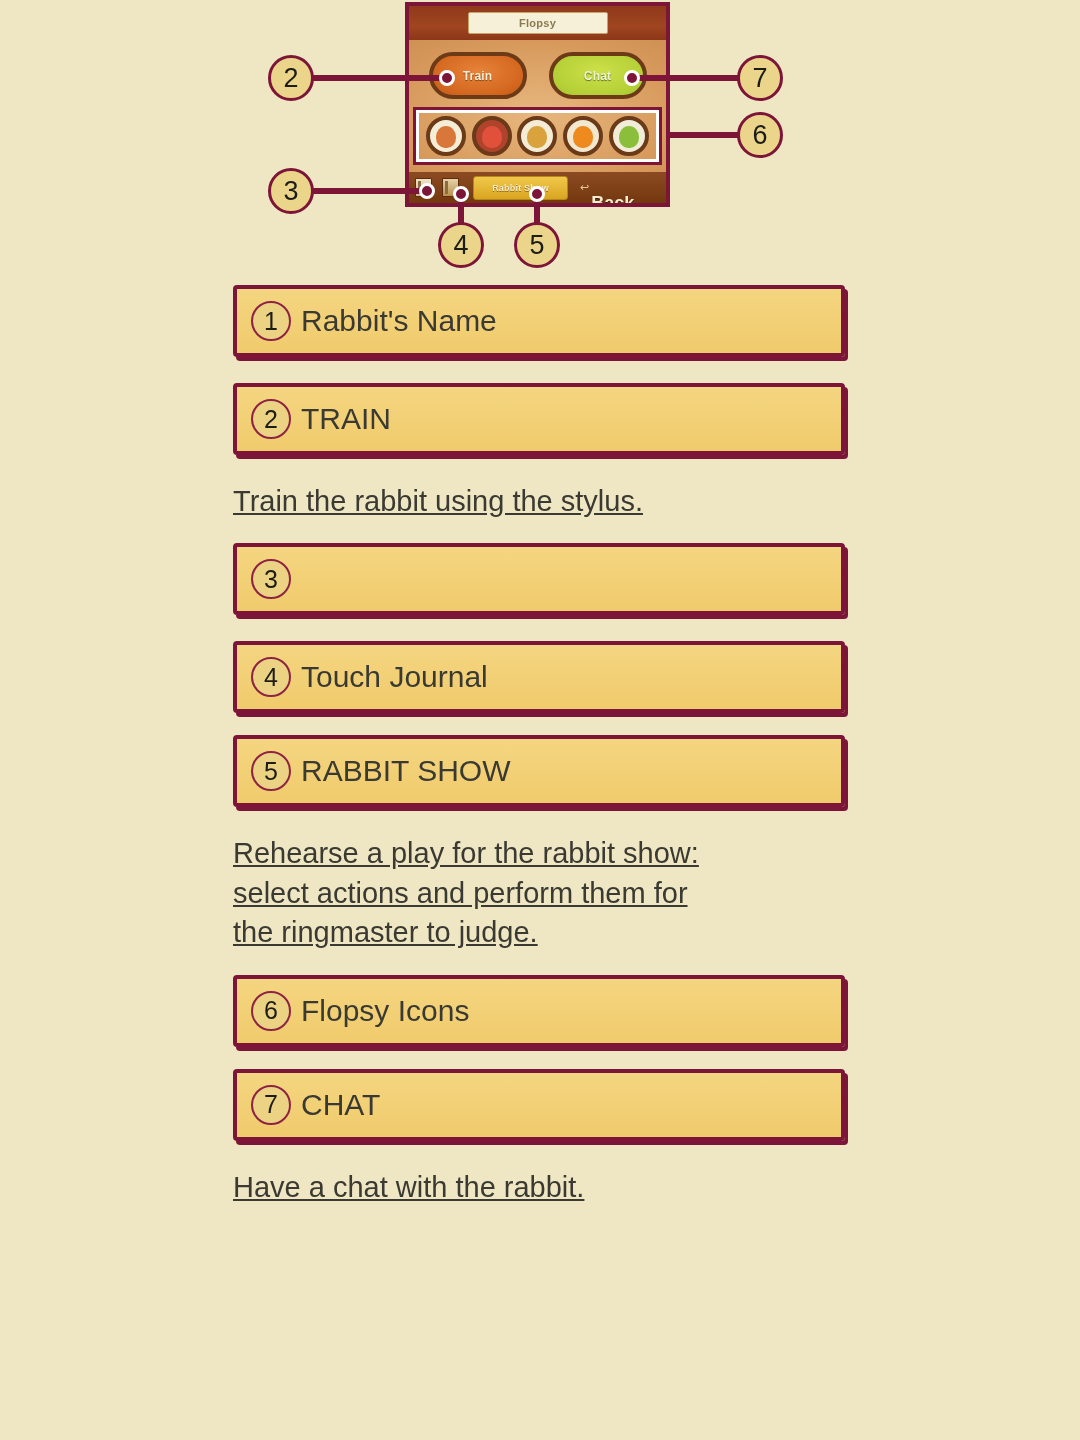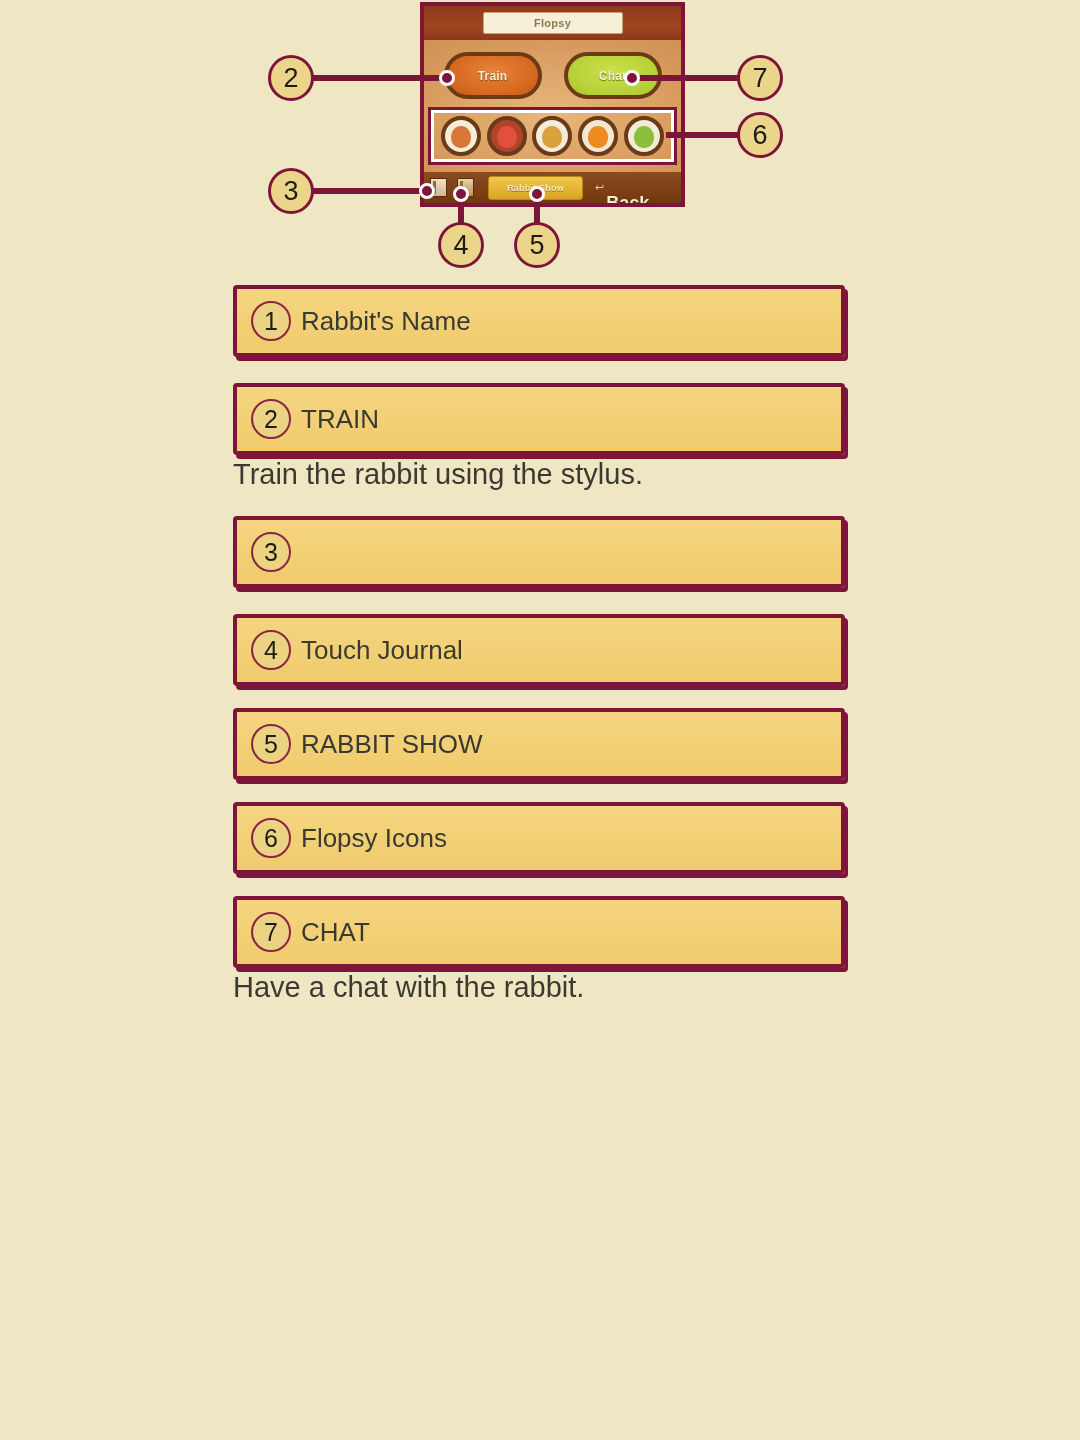--- a/index.html
+++ b/index.html
@@ -20,21 +20,21 @@
   .diagram {
     position: absolute;
     left: 0; top: 0;
     width: 1080px;
     height: 280px;
   }
 
   
   .shot {
     position: absolute;
-    left: 420px;
+    left: 405px;
     top: 2px;
     width: 265px;
     height: 205px;
     border: 4px solid #7d1538;
     box-sizing: border-box;
     background: #737373;
     overflow: hidden;
   }
   .shot-inner {
     position: absolute;
@@ -275,30 +275,31 @@
     box-sizing: border-box;
     background: #ecd283;
     display: flex;
     align-items: center;
     justify-content: center;
     font-size: 25px;
     color: #1d1d18;
     margin-right: 10px;
   }
   .bar .label {
-    font-size: 26px;
+    font-size: 30px;
     color: #3a3a32;
   }
   .desc {
-    margin: 0 0 0 233px;
+    margin: 27px 0 0 233px;
     width: 640px;
     font-size: 29px;
     line-height: 1.36;
     color: #3a3a32;
     white-space: pre-line;
+    text-decoration: underline;
   }
   .gap-after-bar { height: 26px; }
   .gap-after-desc { height: 22px; }
 </style>
 </head>
 <body>
 
 <div class="diagram">
 
   <div class="shot">
@@ -407,20 +408,23 @@
       <div class="label">Touch Journal</div>
     </div>
     <div class="gap-after-desc"></div>
   </div>
 
   <div class="entry">
     <div class="bar">
       <div class="num">5</div>
       <div class="label">RABBIT SHOW</div>
     </div>
+    <div class="desc">Rehearse a play for the rabbit show:
+select actions and perform them for
+the ringmaster to judge.</div>
     <div class="gap-after-desc"></div>
   </div>
 
   <div class="entry">
     <div class="bar">
       <div class="num">6</div>
       <div class="label">Flopsy Icons</div>
     </div>
     <div class="gap-after-desc"></div>
   </div>

